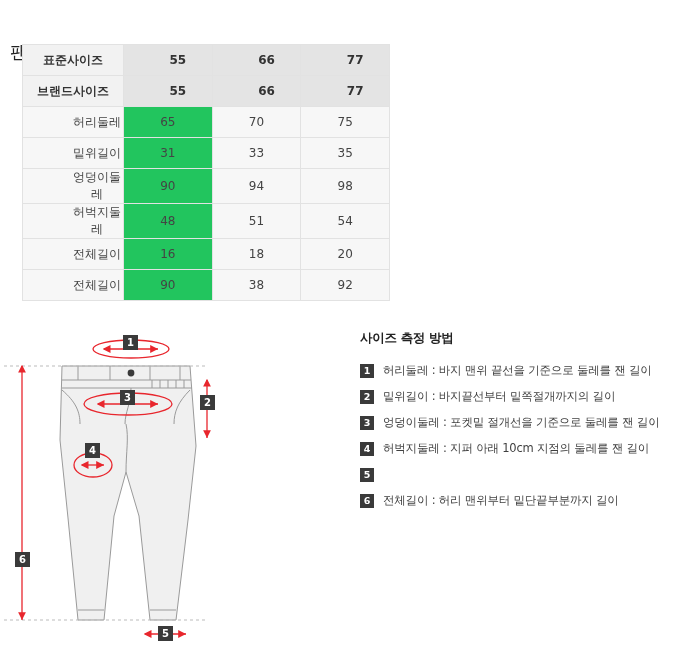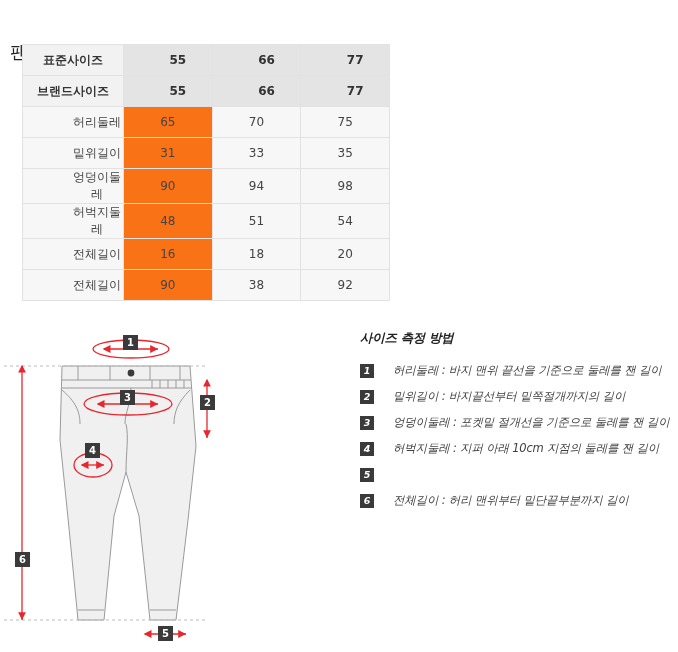--- a/index.html
+++ b/index.html
@@ -53,21 +53,21 @@
     font-weight: bold;
     color: #333333;
     padding-left: 20px;
   }
   .size-table .row-label {
     background: #f7f7f7;
     color: #444444;
     width: 98px;
     padding-left: 48px;
   }
-  .size-table .cell-a { background: #f97316; }
+  .size-table .cell-a { background: #22c55e; }
   .size-table .cell-b { background: #f7f7f7; }
   .size-table col.c1 { width: 98px; }
   .size-table col.c2,
   .size-table col.c3,
   .size-table col.c4 { width: 86px; }
 
   
   .diagram {
     position: absolute;
     left: 0px;
@@ -76,21 +76,20 @@
     height: 332px;
   }
   .diagram svg { display: block; }
 
   
   .legend {
     position: absolute;
     left: 360px;
     top: 330px;
     width: 310px;
-    font-style: italic;
   }
   .legend-title {
     font-size: 12.5px;
     font-weight: bold;
     color: #222222;
     margin-bottom: 16px;
     letter-spacing: -0.3px;
   }
   .legend-row {
     display: flex;
@@ -103,21 +102,21 @@
     background: #3a3a3a;
     color: #ffffff;
     font-size: 9.5px;
     line-height: 14px;
     text-align: center;
     font-weight: bold;
     flex: 0 0 14px;
     margin-top: 1px;
   }
   .legend-text {
-    margin-left: 19px;
+    margin-left: 9px;
     font-size: 11.5px;
     color: #3f3f3f;
     line-height: 14px;
     letter-spacing: -0.2px;
   }
 </style>
 </head>
 <body>
 
 <div class="page-title">팬츠 사이즈 (cm)</div>

